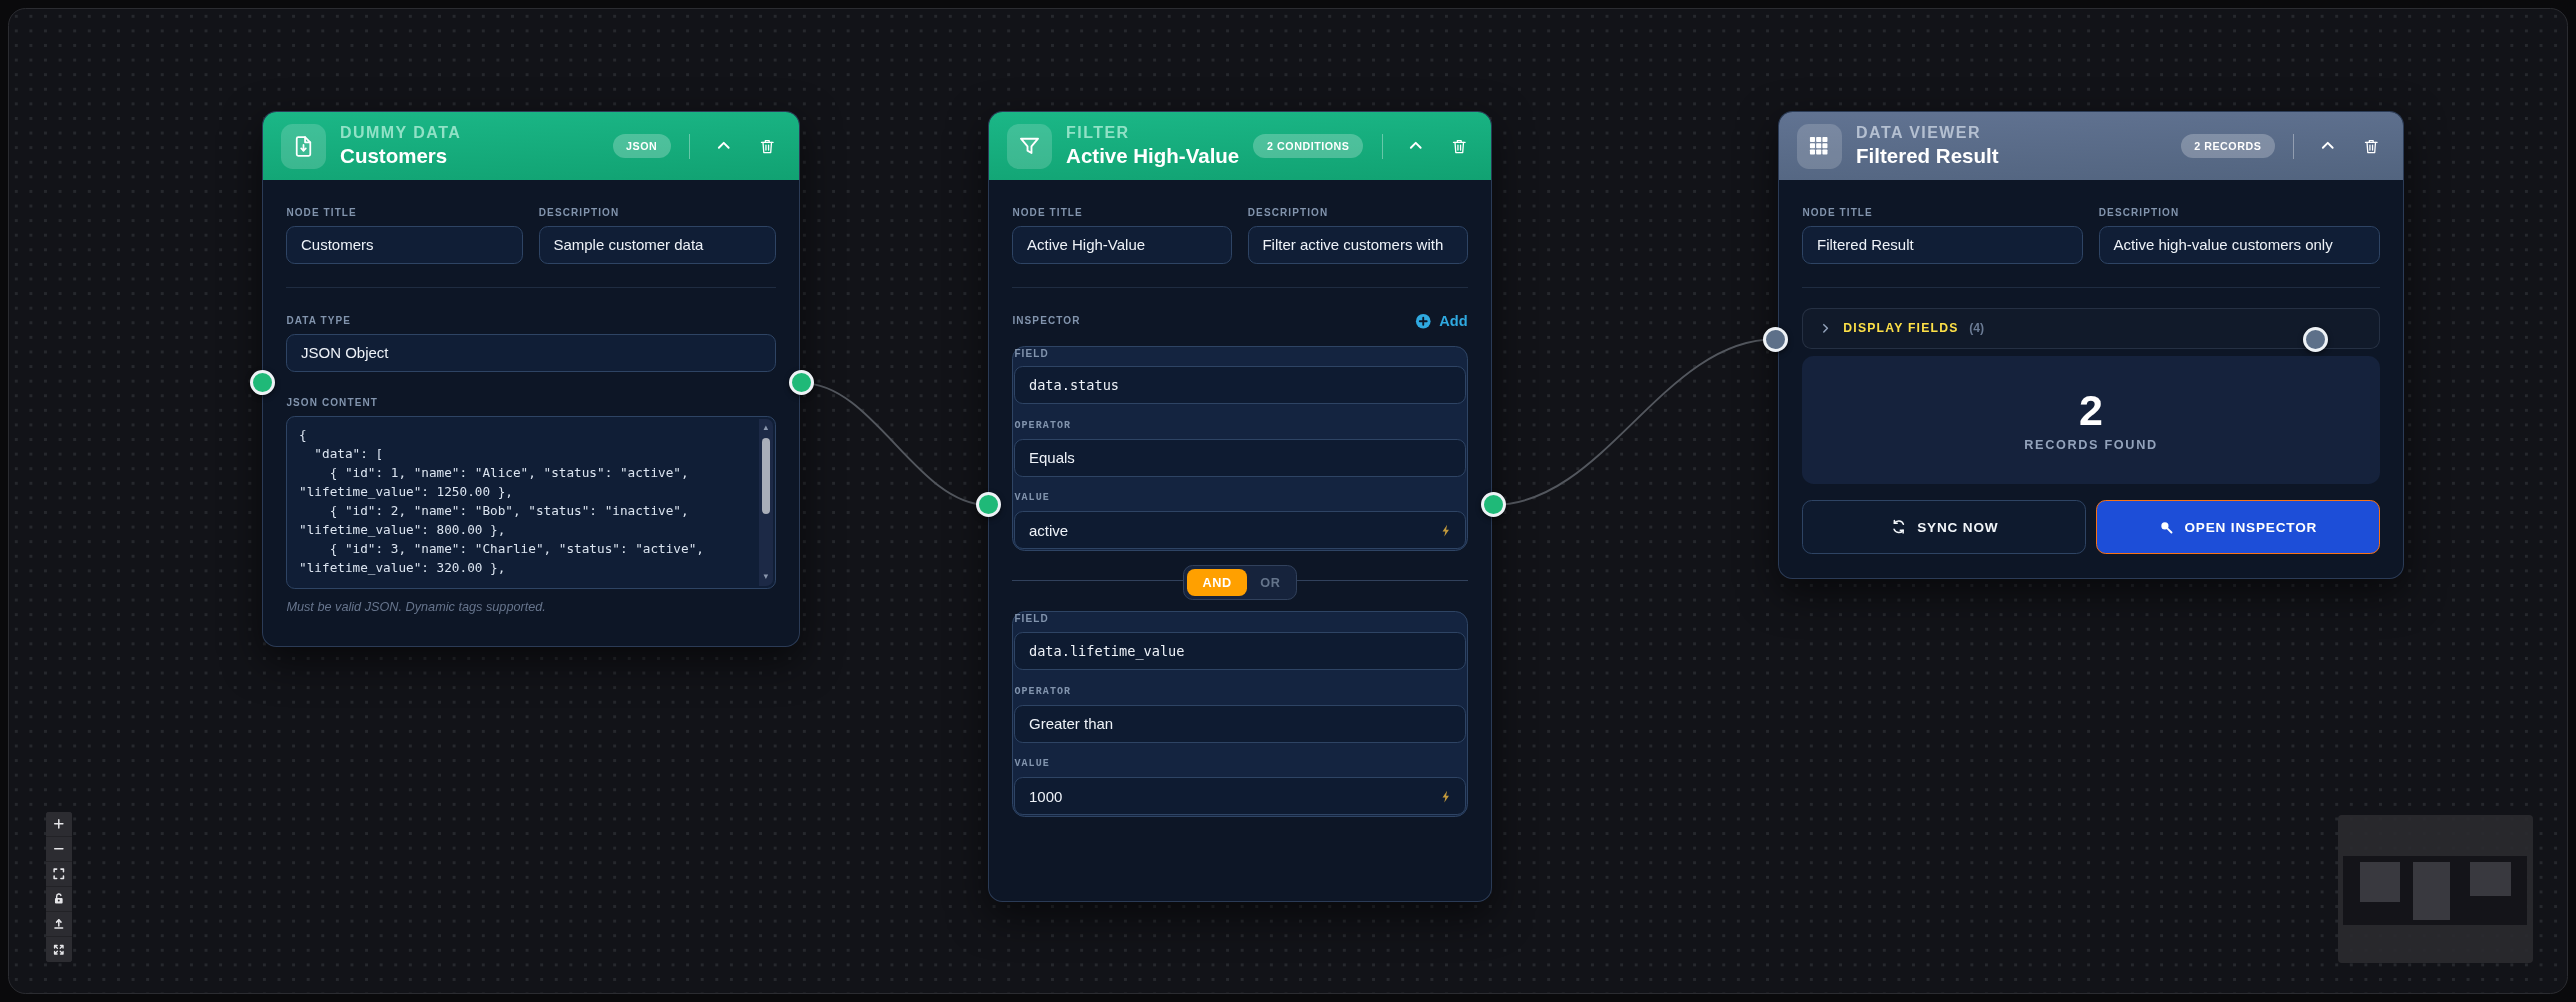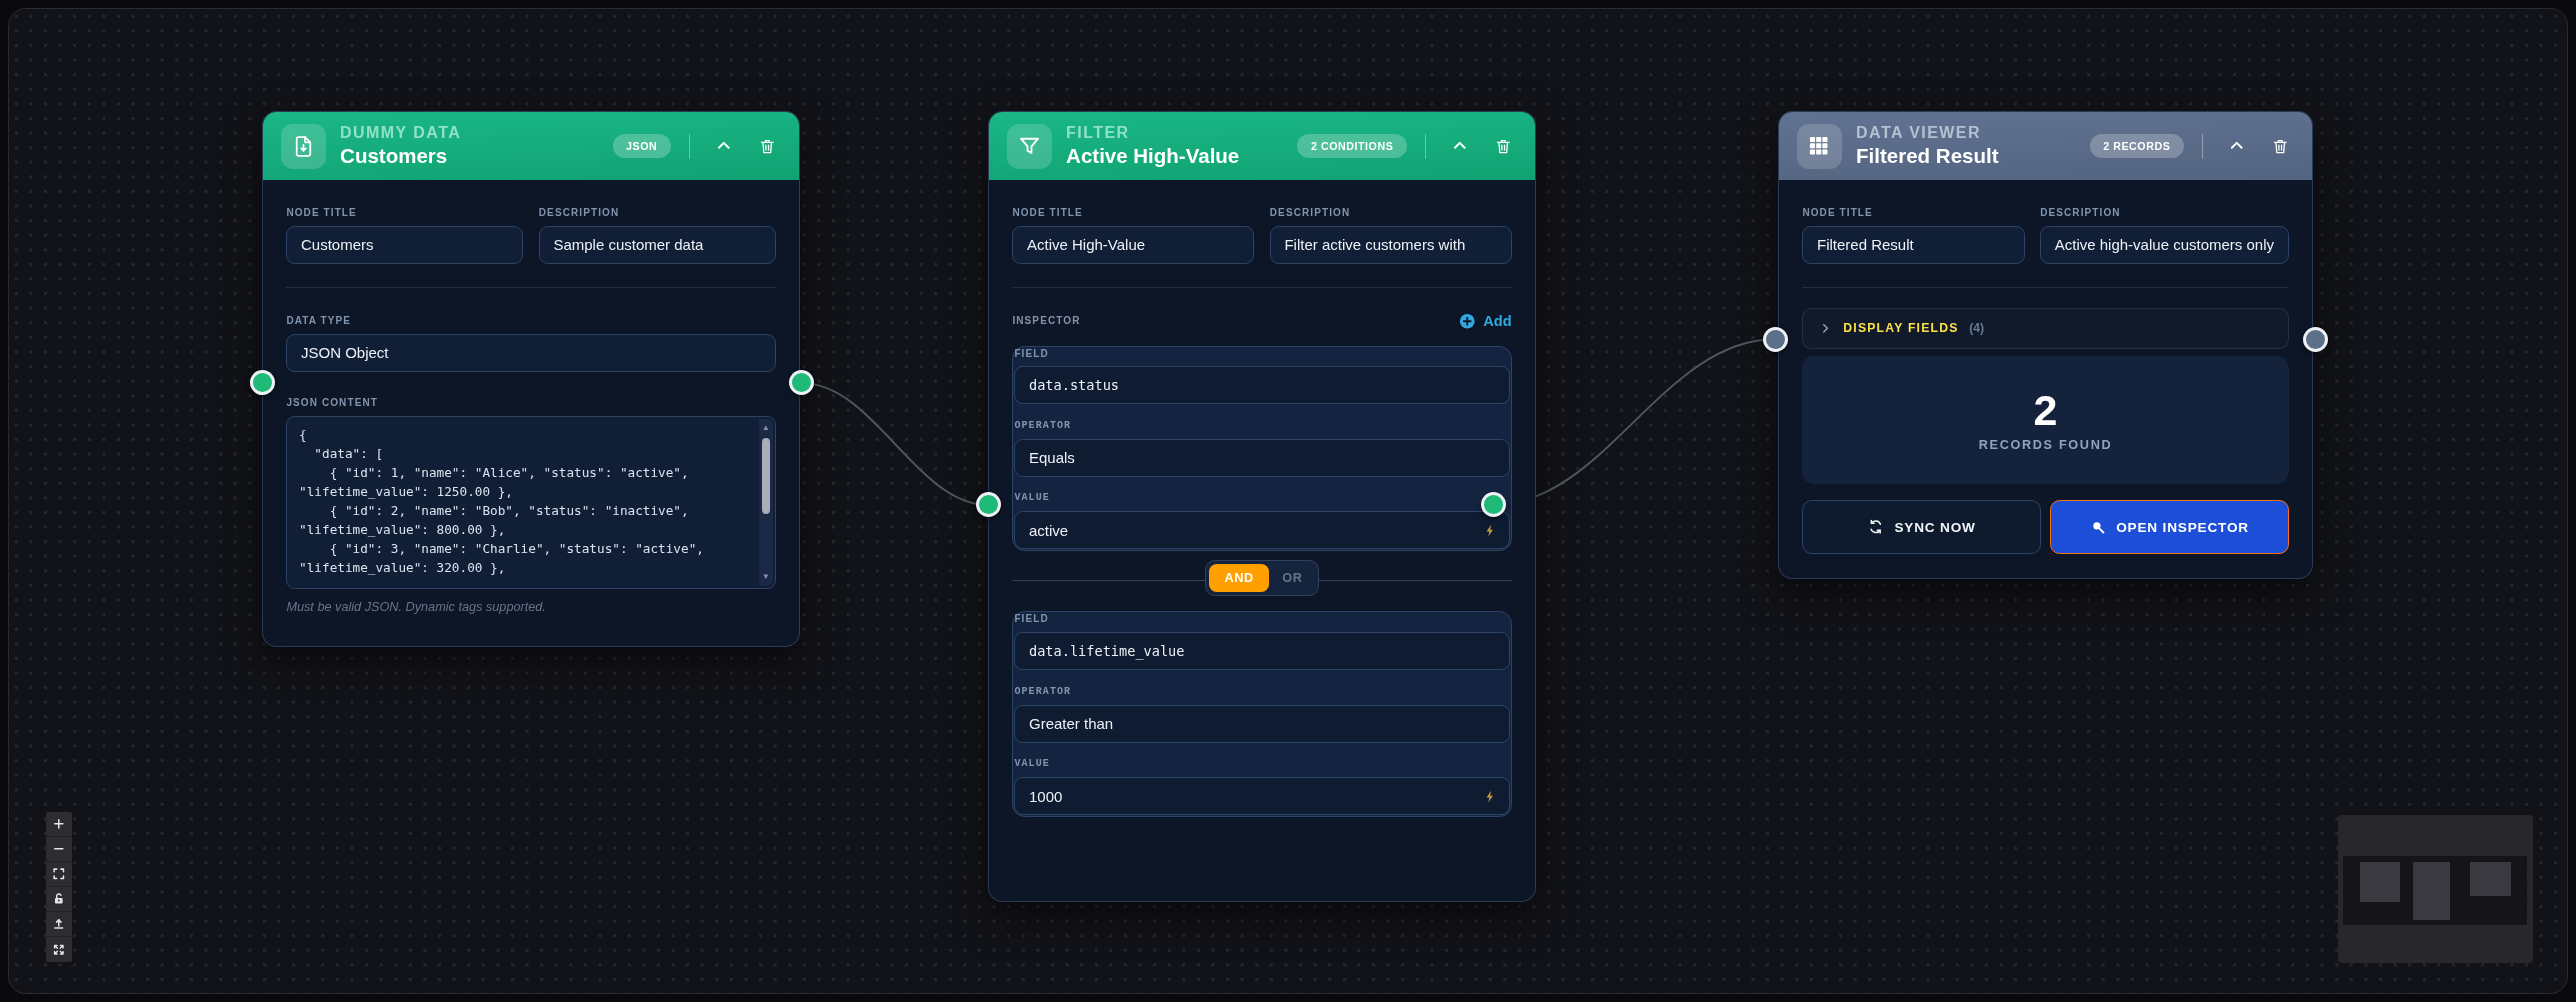--- a/index.html
+++ b/index.html
@@ -61,21 +61,21 @@
   .cond-head { display:flex; align-items:center; justify-content:space-between; padding-top:23.4px; }
   .add-btn { display:flex; align-items:center; gap:6.8px; background:none; border:none;
              color:#2fa9e0; font-size:14.6px; font-weight:700; cursor:pointer; }
   .cond-card { margin-top:15.6px; background:#142440; border:1px solid #2e4464;
                border-radius:12.7px; padding:1px; }
   .cond-card .inp { background:#0e1b31; }
   .cc-gap { margin-top:15.6px;font-family:Liberation Mono, monospace; }
   .val-wrap { position:relative; }
   .val-wrap .bolt { position:absolute; right:11.7px; top:50%; transform:translateY(-46%); }
   .join-row { position:relative; margin:13.6px 0 0 0; height:31px; display:flex;
-              align-items:flex-end; justify-content:center; }
+              align-items:flex-start; justify-content:center; }
   .join-row .hline { position:absolute; left:0; right:0; top:50%; height:1px; background:#31415c; }
   .join-toggle { position:relative; display:flex; align-items:center; background:#16233c;
                  border:1px solid #31415c; border-radius:9.7px; padding:2.9px; }
   .jt-and { background:#ffa000; color:#fff; font-size:12.7px; font-weight:800; letter-spacing:.05em;
             border:none; border-radius:7.8px; padding:6.8px 15.6px; cursor:pointer; }
   .jt-or { background:transparent; color:#64748b; font-size:12.7px; font-weight:800;
            letter-spacing:.05em; border:none; padding:6.8px 12.7px; cursor:pointer; }
 
   
   .df-row { margin-top:19.5px; height:41px; border:1px solid rgba(160,185,220,.14);
@@ -182,21 +182,21 @@
             <span class="arr" style="top:1.9px;">▲</span>
             <span class="thumb"></span>
             <span class="arr" style="bottom:1.9px;">▼</span>
           </div>
         </div>
         <div class="note">Must be valid JSON. Dynamic tags supported.</div>
       </div>
     </div>
   </div>
 
-  <div class="node" style="left:987px; top:110px; width:548px; height:791px;">
+  <div class="node" style="left:987px; top:110px; width:504px; height:791px;">
     <div class="node-header hdr-green">
       <div class="icon-tile">
         <svg width="25" height="25" viewBox="0 0 24 24" fill="none" stroke="#ffffff" stroke-width="1.8" stroke-linecap="round" stroke-linejoin="round">
           <path d="M3.8 4.5h16.4l-6.3 7.4v6.3l-3.8-2.2v-4.1L3.8 4.5z"></path>
         </svg>
       </div>
       <div class="hdr-text">
         <div class="node-kind">FILTER</div>
         <div class="node-title">Active High-Value</div>
       </div>
@@ -271,21 +271,21 @@
             <div class="inp">1000</div>
             <svg class="bolt" width="14.6" height="14.6" viewBox="0 0 24 24">
               <path d="M13.4 2.3 5.8 13.4h4.6l-1.7 8.3 7.7-11.2h-4.7l1.7-8.2z" fill="#c39a3c"></path>
             </svg>
           </div>
         </div>
       </div>
     </div>
   </div>
 
-  <div class="node" style="left:1777px; top:110px; width:535px; height:468px;">
+  <div class="node" style="left:1777px; top:110px; width:626px; height:468px;">
     <div class="node-header hdr-slate">
       <div class="icon-tile">
         <svg width="23.4" height="23.4" viewBox="0 0 24 24" fill="#ffffff">
           <rect x="3" y="3" width="5.2" height="5.2" rx="0.8"></rect>
               <rect x="9.4" y="3" width="5.2" height="5.2" rx="0.8"></rect>
               <rect x="15.8" y="3" width="5.2" height="5.2" rx="0.8"></rect>
           <rect x="3" y="9.4" width="5.2" height="5.2" rx="0.8"></rect>
               <rect x="9.4" y="9.4" width="5.2" height="5.2" rx="0.8"></rect>
               <rect x="15.8" y="9.4" width="5.2" height="5.2" rx="0.8"></rect>
           <rect x="3" y="15.8" width="5.2" height="5.2" rx="0.8"></rect>

